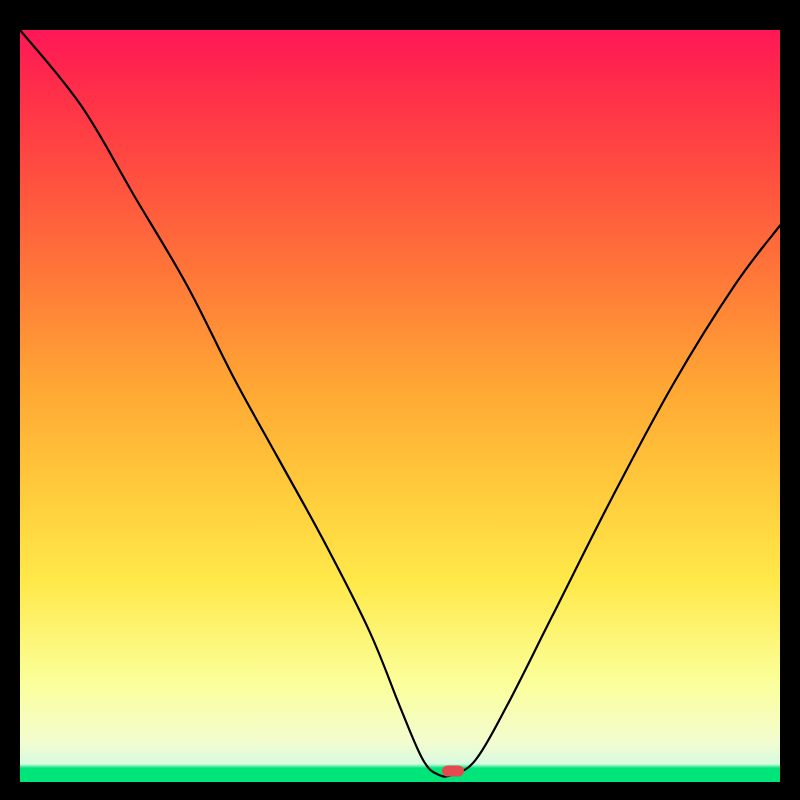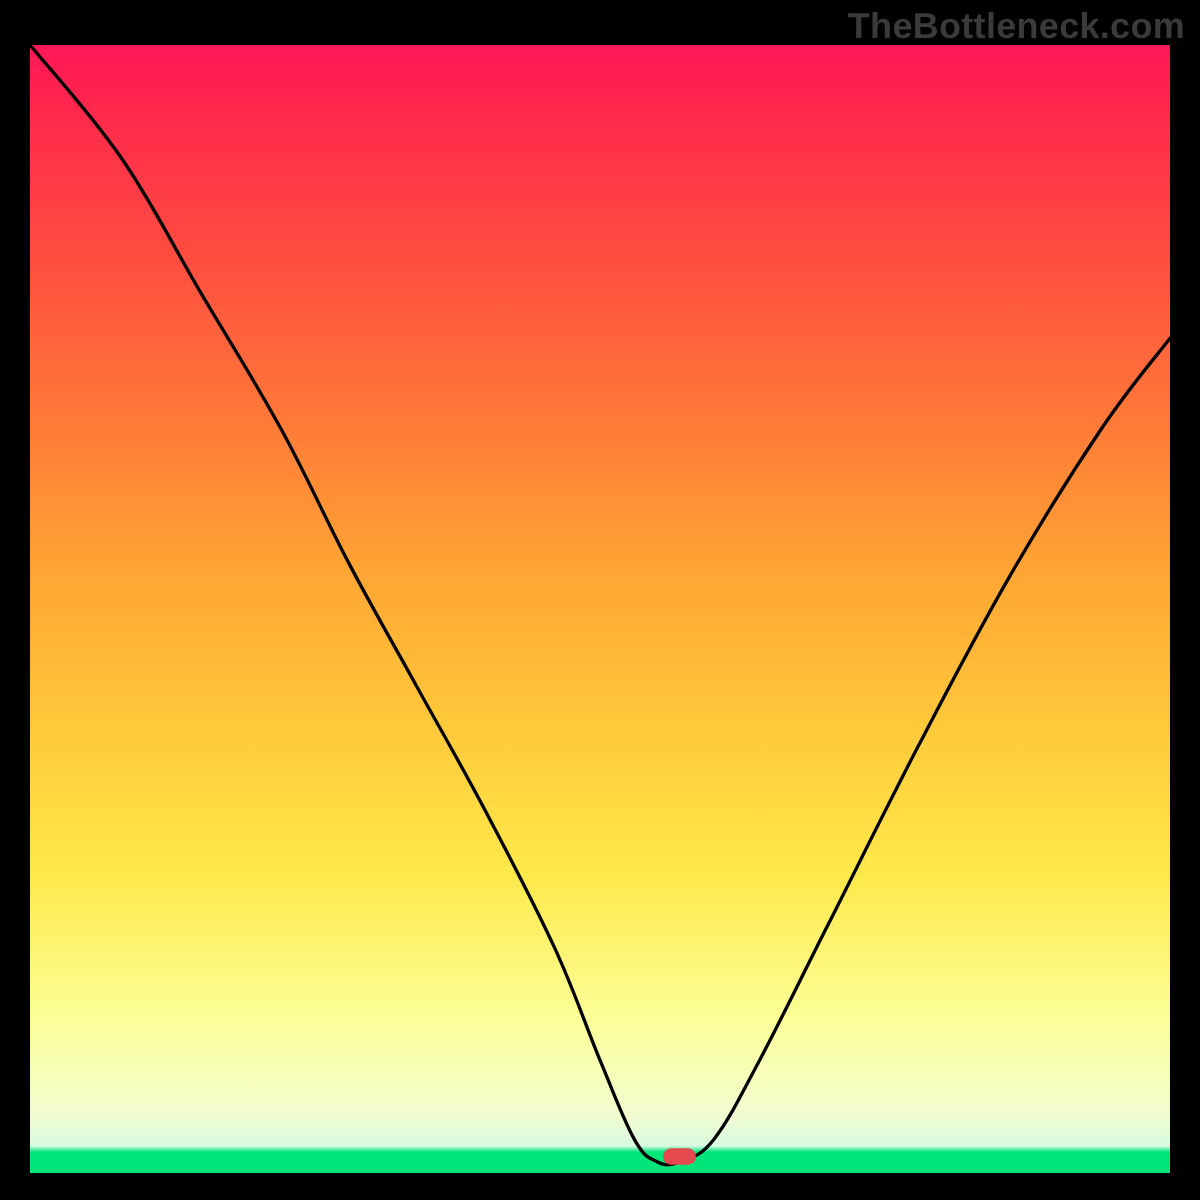--- a/index.html
+++ b/index.html
@@ -83,21 +83,20 @@
     height: 11px;
     border-radius: 6px;
     background: #e64a4f;
     transform: translate(-50%, -50%);
   }
 </style>
 </head>
 <body>
 
 <div class="container">
-  <div class="watermark">TheBottleneck.com</div>
 
   <div class="plot-frame">
     <div class="plot-area"></div>
     <svg class="curve" viewBox="0 0 760 752" preserveAspectRatio="none">
       <path id="curve-path" d="M 0 0 C 11.15 13.79 39.90 44.87 60.80 75.20 C 81.70 105.53 94.49 132.35 114.00 165.44 C 133.51 198.53 149.09 222.59 167.20 255.68 C 185.31 288.77 196.08 314.21 212.80 345.92 C 229.52 377.63 241.68 398.31 258.40 428.64 C 275.12 458.97 287.28 479.65 304.00 511.36 C 320.72 543.07 335.67 571.27 349.60 601.60 C 363.53 631.93 370.25 653.36 380.00 676.80 C 389.75 700.24 395.83 717.03 402.80 729.44 C 409.77 741.85 412.43 741.72 418.00 744.48 C 423.57 747.24 426.23 747.24 433.20 744.48 C 440.17 741.72 446.25 741.85 456.00 729.44 C 465.75 717.03 472.47 702.99 486.40 676.80 C 500.33 650.61 512.49 625.16 532.00 586.56 C 551.51 547.96 570.51 508.98 592.80 466.24 C 615.09 423.50 631.31 392.04 653.60 353.44 C 675.89 314.84 694.89 284.63 714.40 255.68 C 733.91 226.73 751.64 206.55 760.00 195.52"></path>
     </svg>
     <div class="marker" id="marker" style="left: 433.2px; top: 740.72px; background: rgb(230, 74, 79);"></div>
   </div>
 </div>
 

